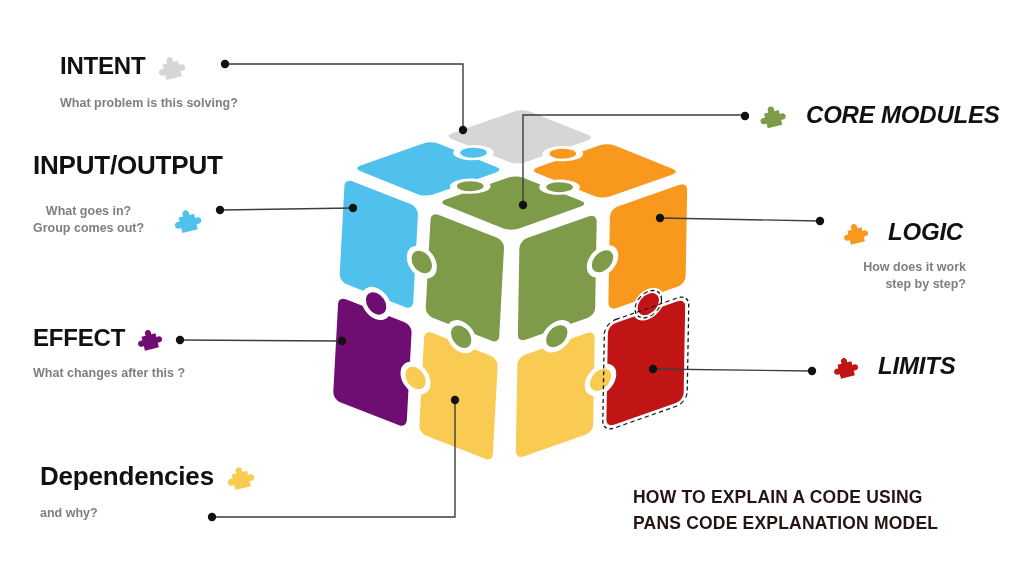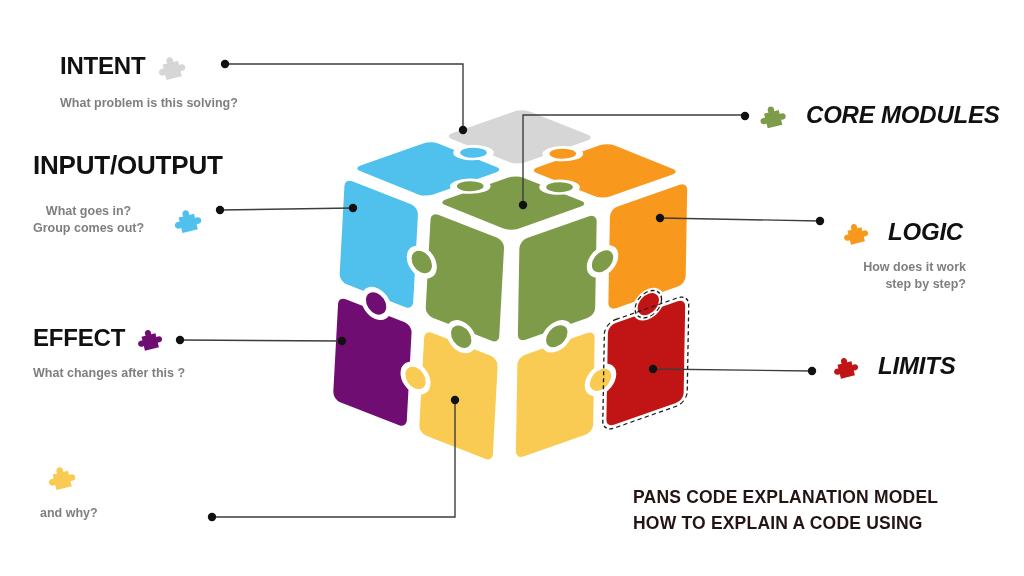--- a/index.html
+++ b/index.html
@@ -159,20 +159,21 @@
     <div class="h">EFFECT</div>
     <svg class="puzzle-icon" width="40" height="40" fill="#700d72">
         <use href="#puzzle"></use>
       </svg>
   </div>
   <div class="desc">What changes after this ?</div>
 </div>
 
 <div class="label" id="lbl-deps">
   <div class="hrow">
+    <div class="h big">Dependencies</div>
     <svg class="puzzle-icon" width="44" height="44" fill="#f9cb52">
         <use href="#puzzle"></use>
       </svg>
   </div>
   <div class="desc">
     <div>and why?</div>
   </div>
 </div>
 
 <div class="label right" id="lbl-core">
@@ -200,15 +201,15 @@
 <div class="label right" id="lbl-limits">
   <div class="hrow">
     <svg class="puzzle-icon" width="40" height="40" fill="#c11414">
         <use href="#puzzle"></use>
       </svg>
     <div class="h">LIMITS</div>
   </div>
 </div>
 
 <div id="footer">
+  <div>HOW TO EXPLAIN A CODE USING</div>
   <div>PANS CODE EXPLANATION MODEL</div>
-  <div>HOW TO EXPLAIN A CODE USING</div>
 </div>
 
 </body></html>

